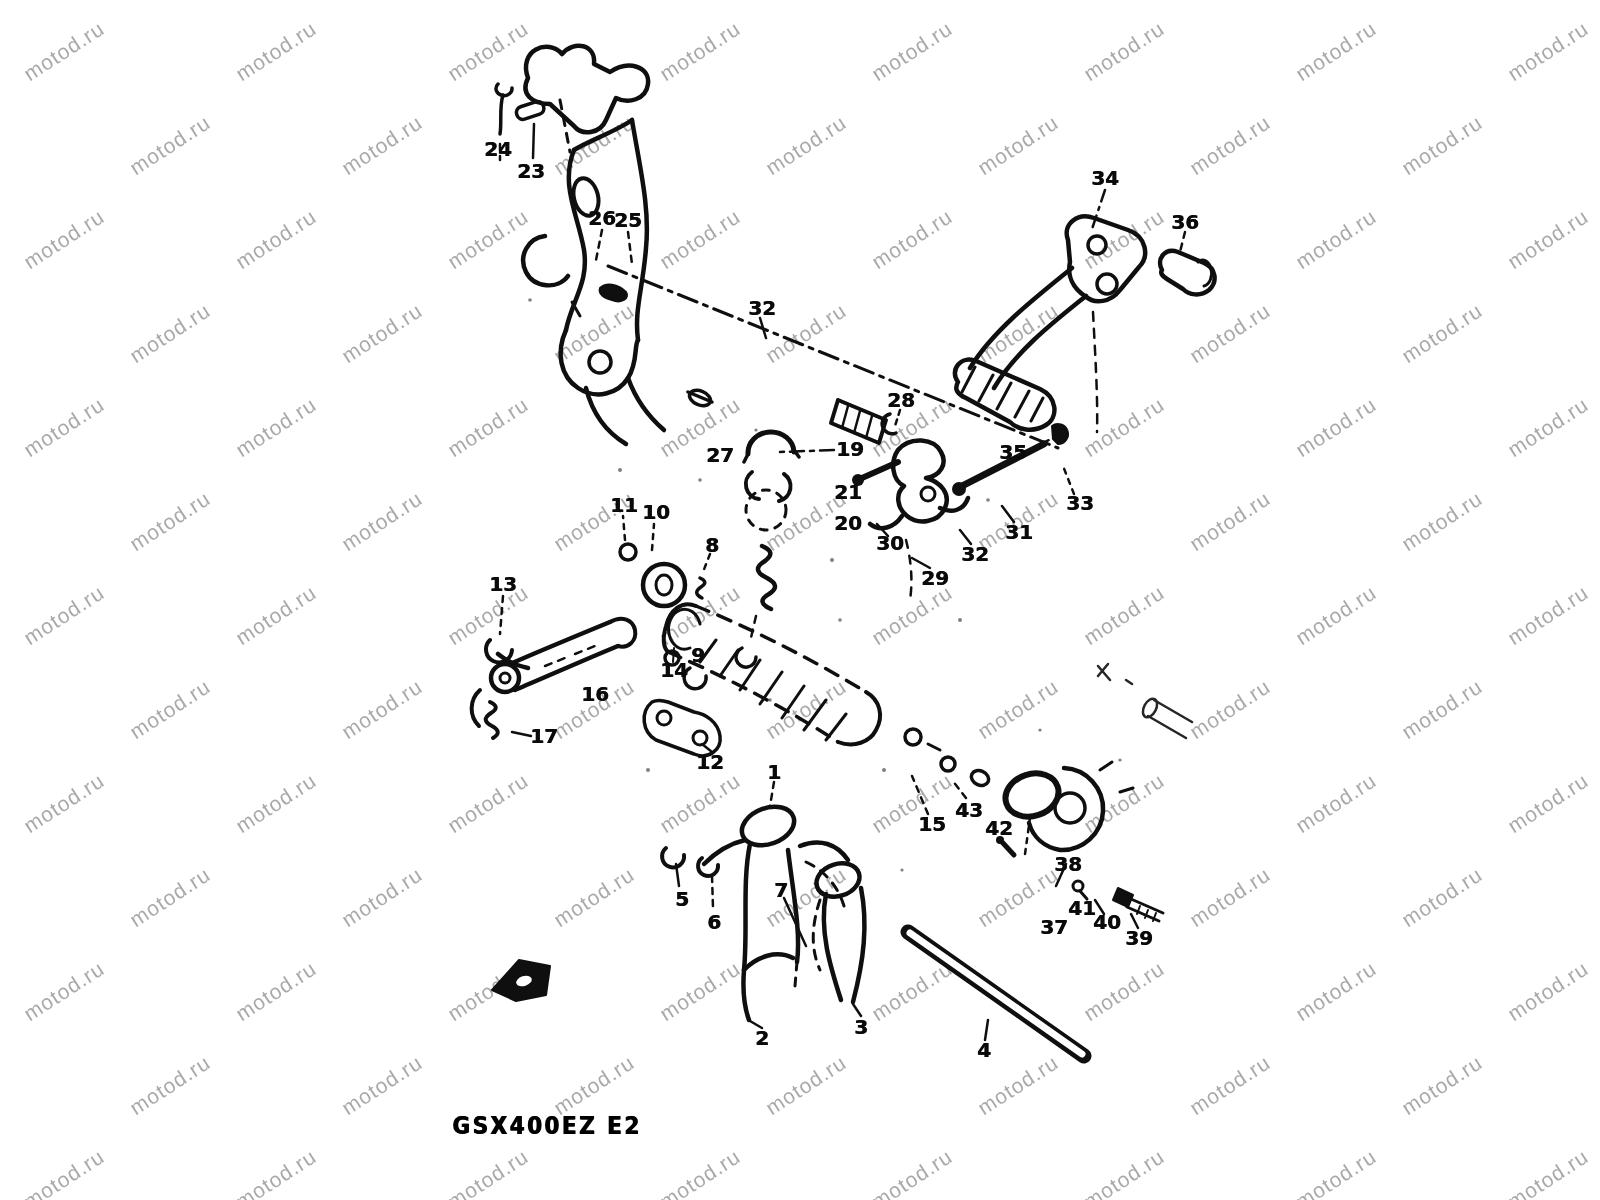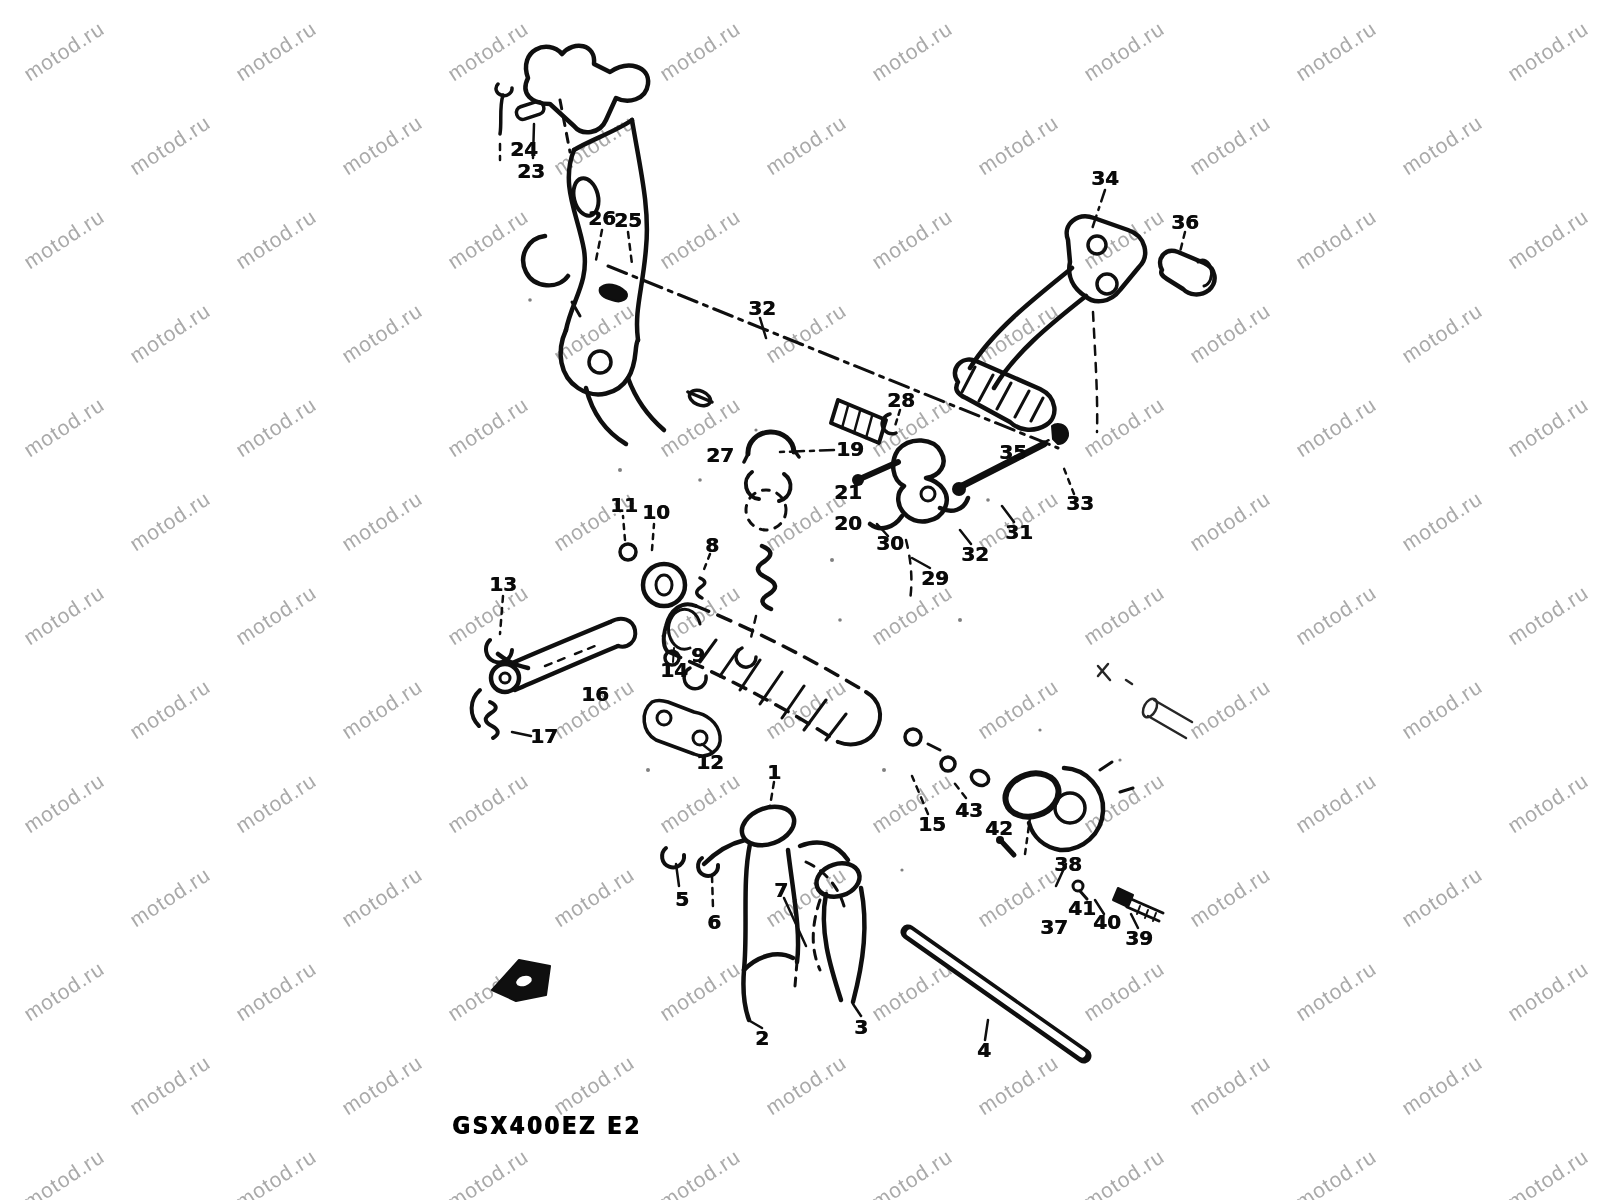--- a/index.html
+++ b/index.html
@@ -352,21 +352,21 @@
       <div class="part-label" style="left: 503px; top: 584px;">13</div>
       <div class="part-label" style="left: 674px; top: 670px;">14</div>
       <div class="part-label" style="left: 932px; top: 824px;">15</div>
       <div class="part-label" style="left: 595px; top: 694px;">16</div>
       <div class="part-label" style="left: 544px; top: 736px;">17</div>
       <div class="part-label" style="left: 850px; top: 449px;">19</div>
       <div class="part-label" style="left: 848px; top: 523px;">20</div>
       <div class="part-label" style="left: 848px; top: 492px;">21</div>
       <div class="part-label" style="left: 762px; top: 308px;">32</div>
       <div class="part-label" style="left: 531px; top: 171px;">23</div>
-      <div class="part-label" style="left: 524px; top: 149px; text-align: center;">24</div>
+      <div class="part-label" style="left: 498px; top: 149px; text-align: center;">24</div>
       <div class="part-label" style="left: 628px; top: 220px;">25</div>
       <div class="part-label" style="left: 602px; top: 218px;">26</div>
       <div class="part-label" style="left: 720px; top: 455px;">27</div>
       <div class="part-label" style="left: 901px; top: 400px;">28</div>
       <div class="part-label" style="left: 935px; top: 578px;">29</div>
       <div class="part-label" style="left: 890px; top: 543px;">30</div>
       <div class="part-label" style="left: 1019px; top: 532px;">31</div>
       <div class="part-label" style="left: 975px; top: 554px;">32</div>
       <div class="part-label" style="left: 1080px; top: 503px;">33</div>
       <div class="part-label" style="left: 1105px; top: 178px;">34</div>

